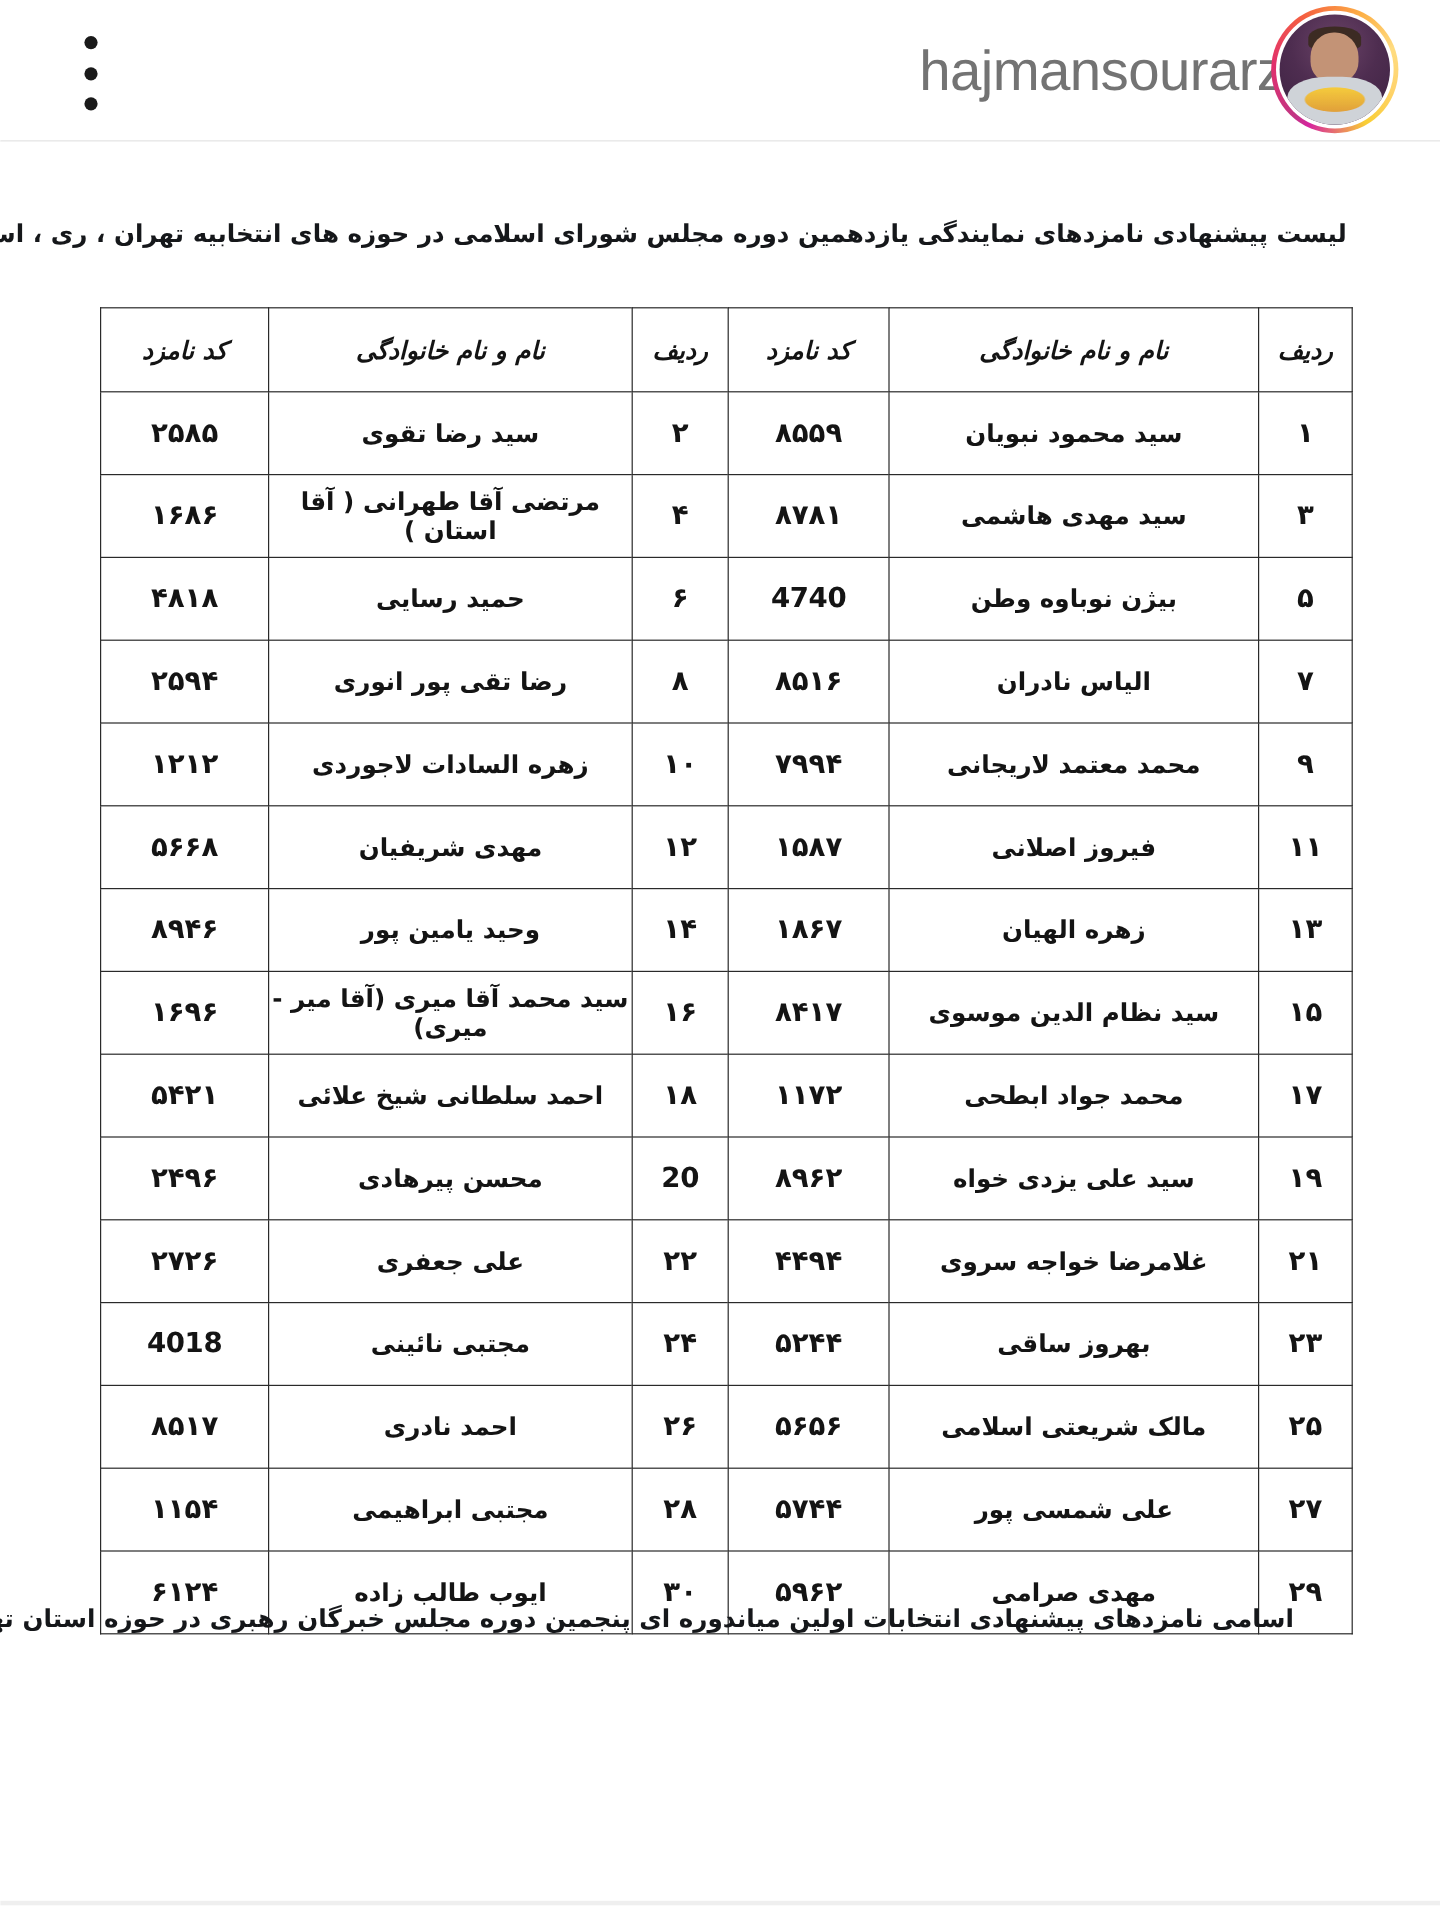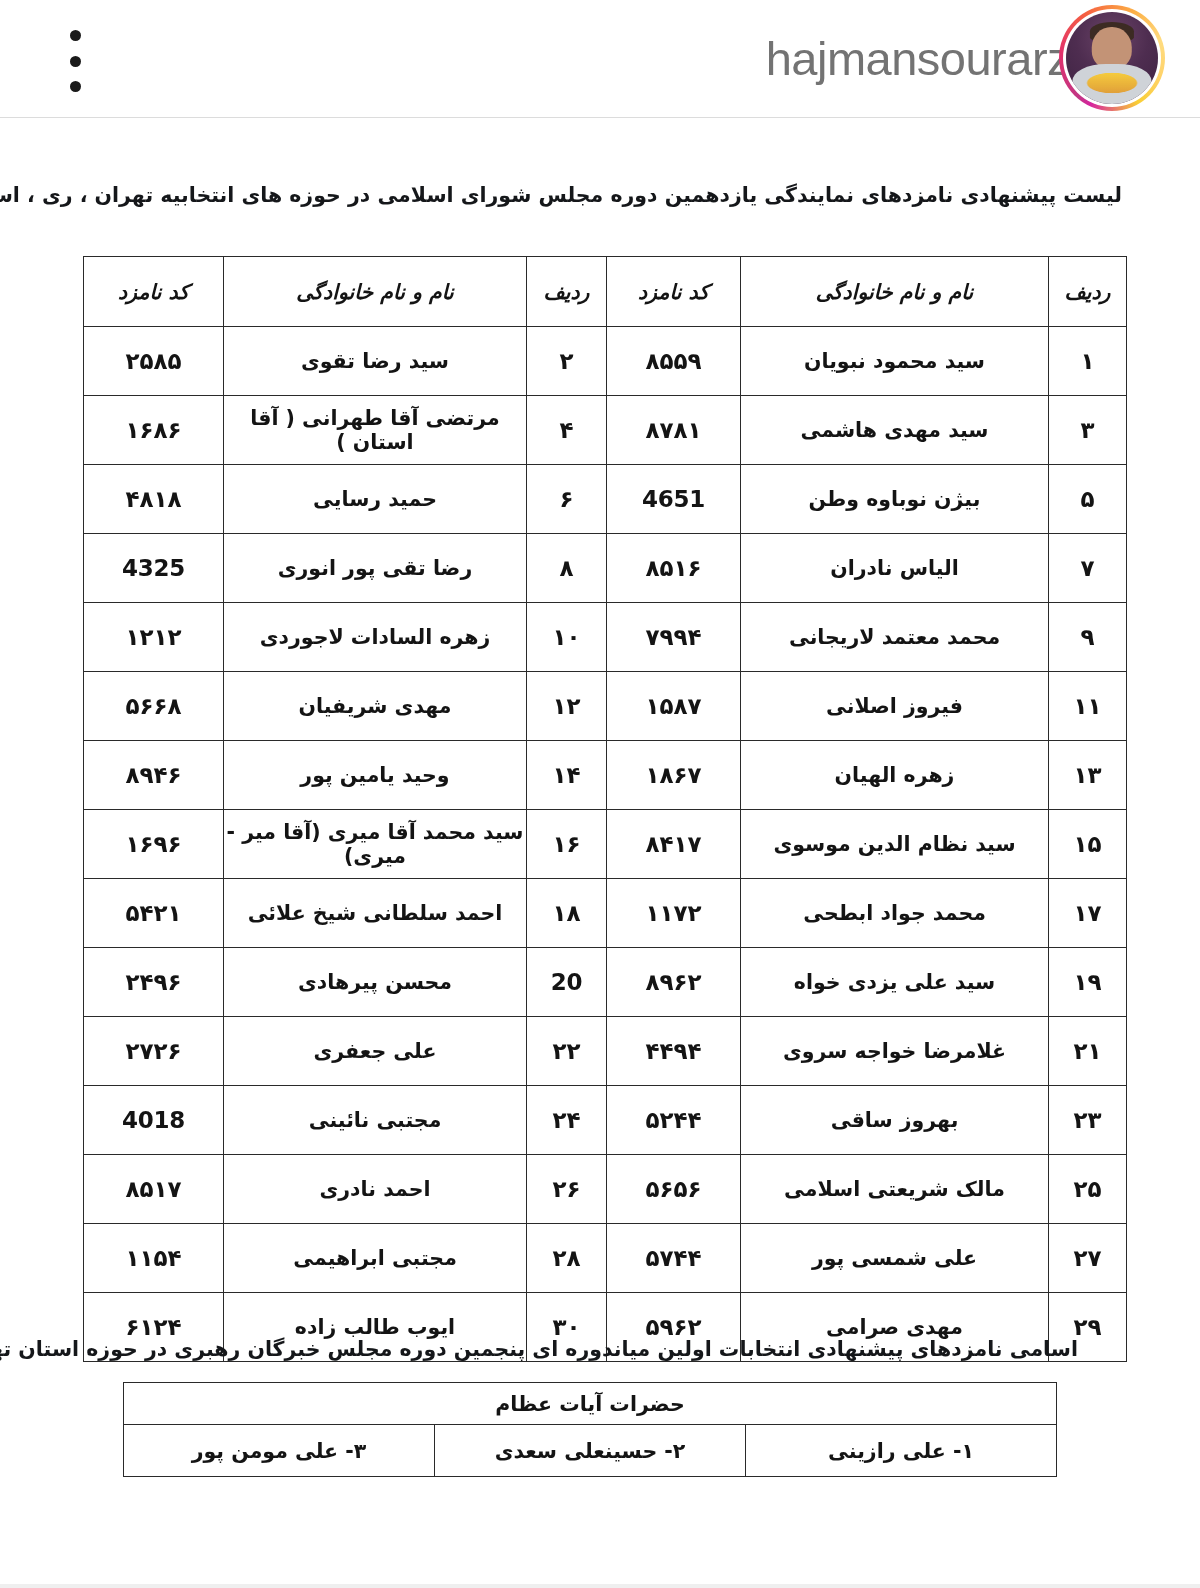--- a/index.html
+++ b/index.html
@@ -302,32 +302,32 @@
           <td class="num-cell">۳</td>
           <td class="name-cell">سید مهدی هاشمی</td>
           <td class="code-cell">۸۷۸۱</td>
           <td class="num-cell">۴</td>
           <td class="name-cell">مرتضی آقا طهرانی ( آقا استان )</td>
           <td class="code-cell">۱۶۸۶</td>
         </tr>
         <tr>
           <td class="num-cell">۵</td>
           <td class="name-cell">بیژن نوباوه وطن</td>
-          <td class="code-cell">4651</td>
+          <td class="code-cell">4740</td>
           <td class="num-cell">۶</td>
           <td class="name-cell">حمید رسایی</td>
           <td class="code-cell">۴۸۱۸</td>
         </tr>
         <tr>
           <td class="num-cell">۷</td>
           <td class="name-cell">الیاس نادران</td>
           <td class="code-cell">۸۵۱۶</td>
           <td class="num-cell">۸</td>
           <td class="name-cell">رضا تقی پور انوری</td>
-          <td class="code-cell">4325</td>
+          <td class="code-cell">۲۵۹۴</td>
         </tr>
         <tr>
           <td class="num-cell">۹</td>
           <td class="name-cell">محمد معتمد لاریجانی</td>
           <td class="code-cell">۷۹۹۴</td>
           <td class="num-cell">۱۰</td>
           <td class="name-cell">زهره السادات لاجوردی</td>
           <td class="code-cell">۱۲۱۲</td>
         </tr>
         <tr>
@@ -408,29 +408,15 @@
           <td class="code-cell">۵۹۶۲</td>
           <td class="num-cell">۳۰</td>
           <td class="name-cell">ایوب طالب زاده</td>
           <td class="code-cell">۶۱۲۴</td>
         </tr>
       </tbody>
   </table>
 
   <div class="sub-title">اسامی نامزدهای پیشنهادی انتخابات اولین میاندوره ای پنجمین دوره مجلس خبرگان رهبری در حوزه استان تهران</div>
 
-  <table class="bottom-table">
-    <thead>
-      <tr>
-        <th colspan="3">حضرات آیات عظام</th>
-      </tr>
-    </thead>
-    <tbody>
-      <tr>
-        <td>۱- علی رازینی</td>
-        <td>۲- حسینعلی سعدی</td>
-        <td>۳- علی مومن پور</td>
-      </tr>
-    </tbody>
-  </table>
 
   <div class="page-bottom-rule"></div>
 </div>
 
 </body></html>

